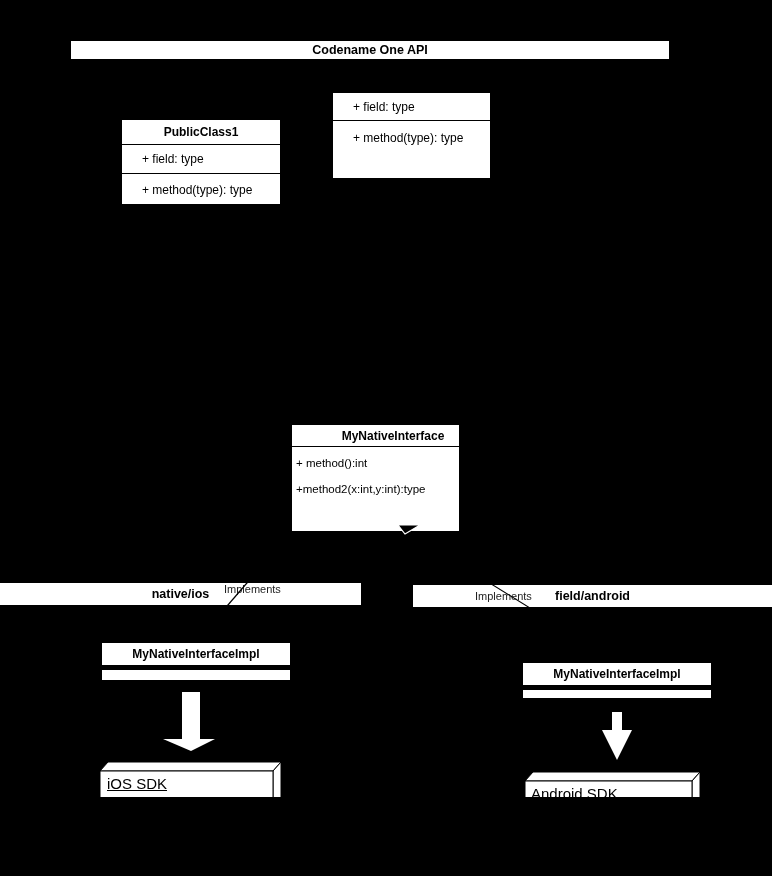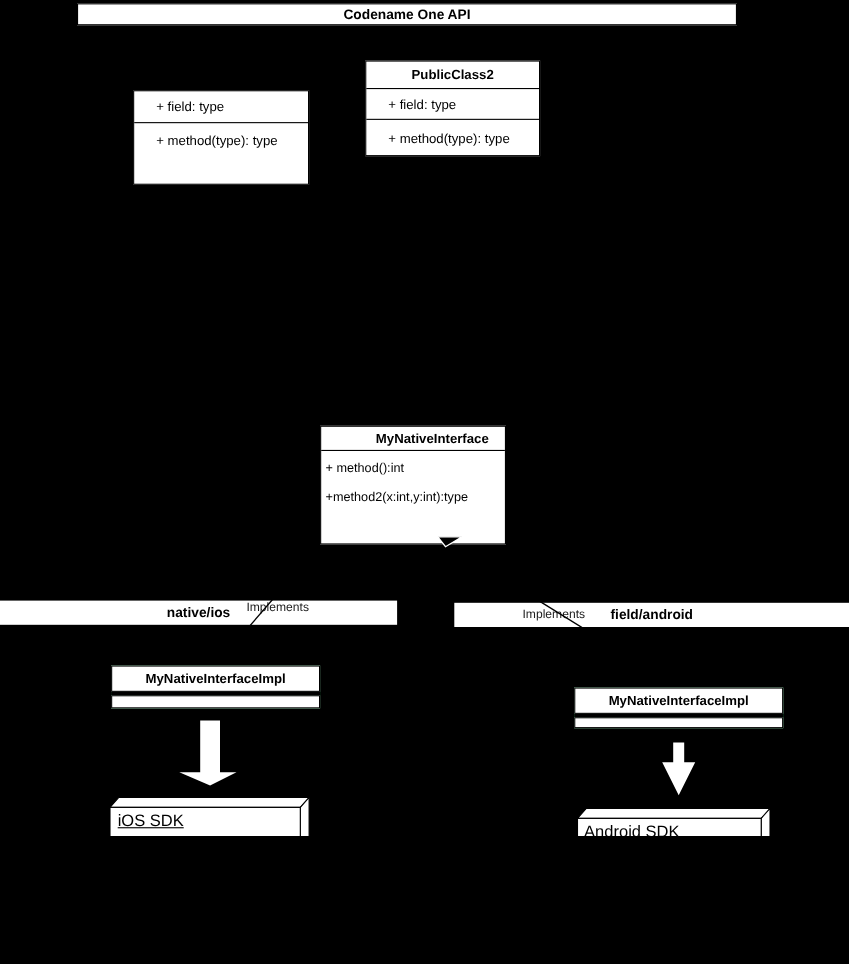--- a/index.html
+++ b/index.html
@@ -1,18 +1,18 @@
 <!DOCTYPE html>
 <html><head>
 <meta charset="utf-8">
 <style>
   html,body{margin:0;padding:0;background:#000;}
   #canvas{
     position:relative;width:772px;height:760px;background:#000000;
-    font-family:"Liberation Sans",sans-serif;color:#000;overflow:hidden;
+    font-family:"Liberation Sans",sans-serif;color:#000;overflow:hidden;margin-top:37px;
   }
   .abs{position:absolute;}
   
   .title-bar{
     left:70px;top:3px;width:600px;height:20px;background:#ffffff;
     border:1px solid #000;box-sizing:border-box;
     display:flex;align-items:center;justify-content:center;
     font-weight:bold;font-size:12.5px;
   }
   
@@ -55,26 +55,26 @@
 </head>
 <body>
 
 <div id="canvas">
 
   <div class="abs title-bar z3">
     <span>Codename One API</span>
   </div>
 
   <div class="abs uml-class z3" style="left:121px;top:82px;width:160px;height:86px;">
+    <div class="hdr" style="height:24px;">PublicClass1</div>
     <div class="row" style="height:28px;">+ field: type</div>
     <div class="row" style="height:31px;">+ method(type): type</div>
   </div>
 
   <div class="abs uml-class z3" style="left:332px;top:55px;width:159px;height:87px;">
-    <div class="hdr" style="height:24px;">PublicClass2</div>
     <div class="row" style="height:27px;">+ field: type</div>
     <div class="row" style="height:33px;">+ method(type): type</div>
   </div>
 
   <div class="abs uml-class z3" style="left:291px;top:387px;width:169px;height:108px;">
     <div class="hdr" style="height:21px;padding-left:35px;">MyNativeInterface</div>
     <div class="iface-body">
       <div>+ method():int</div>
       <div>+method2(x:int,y:int):type</div>
     </div>

